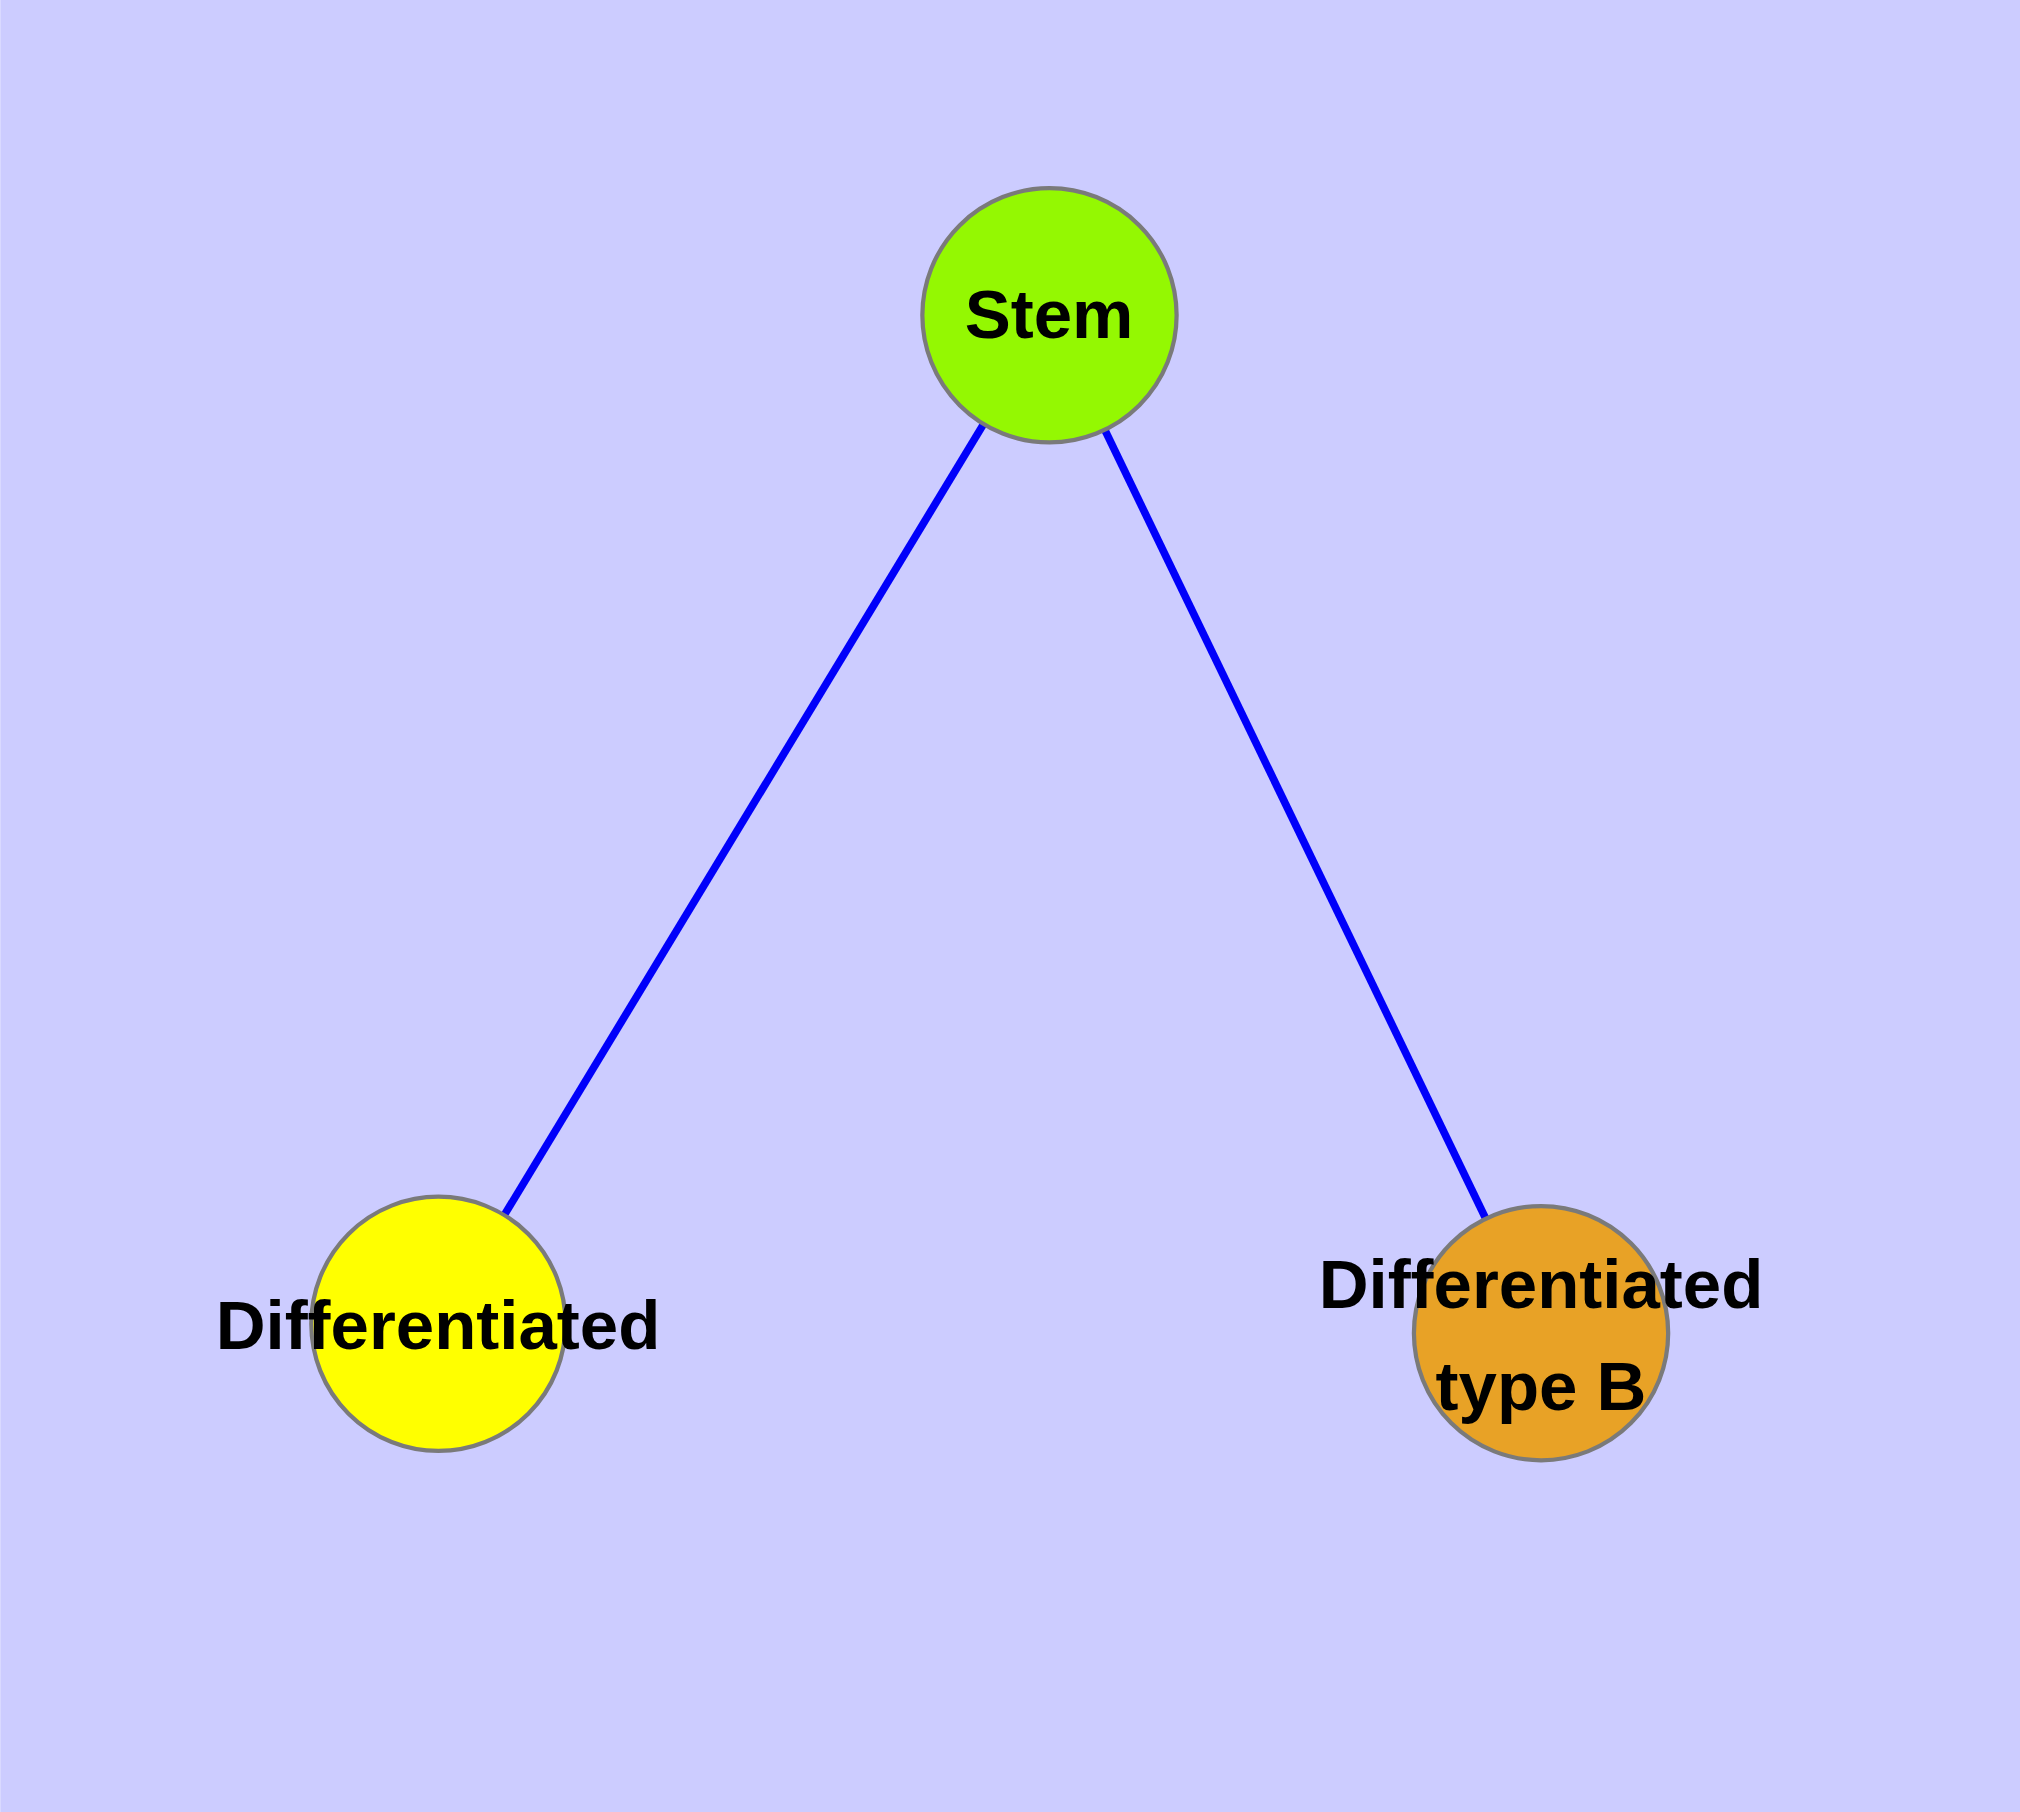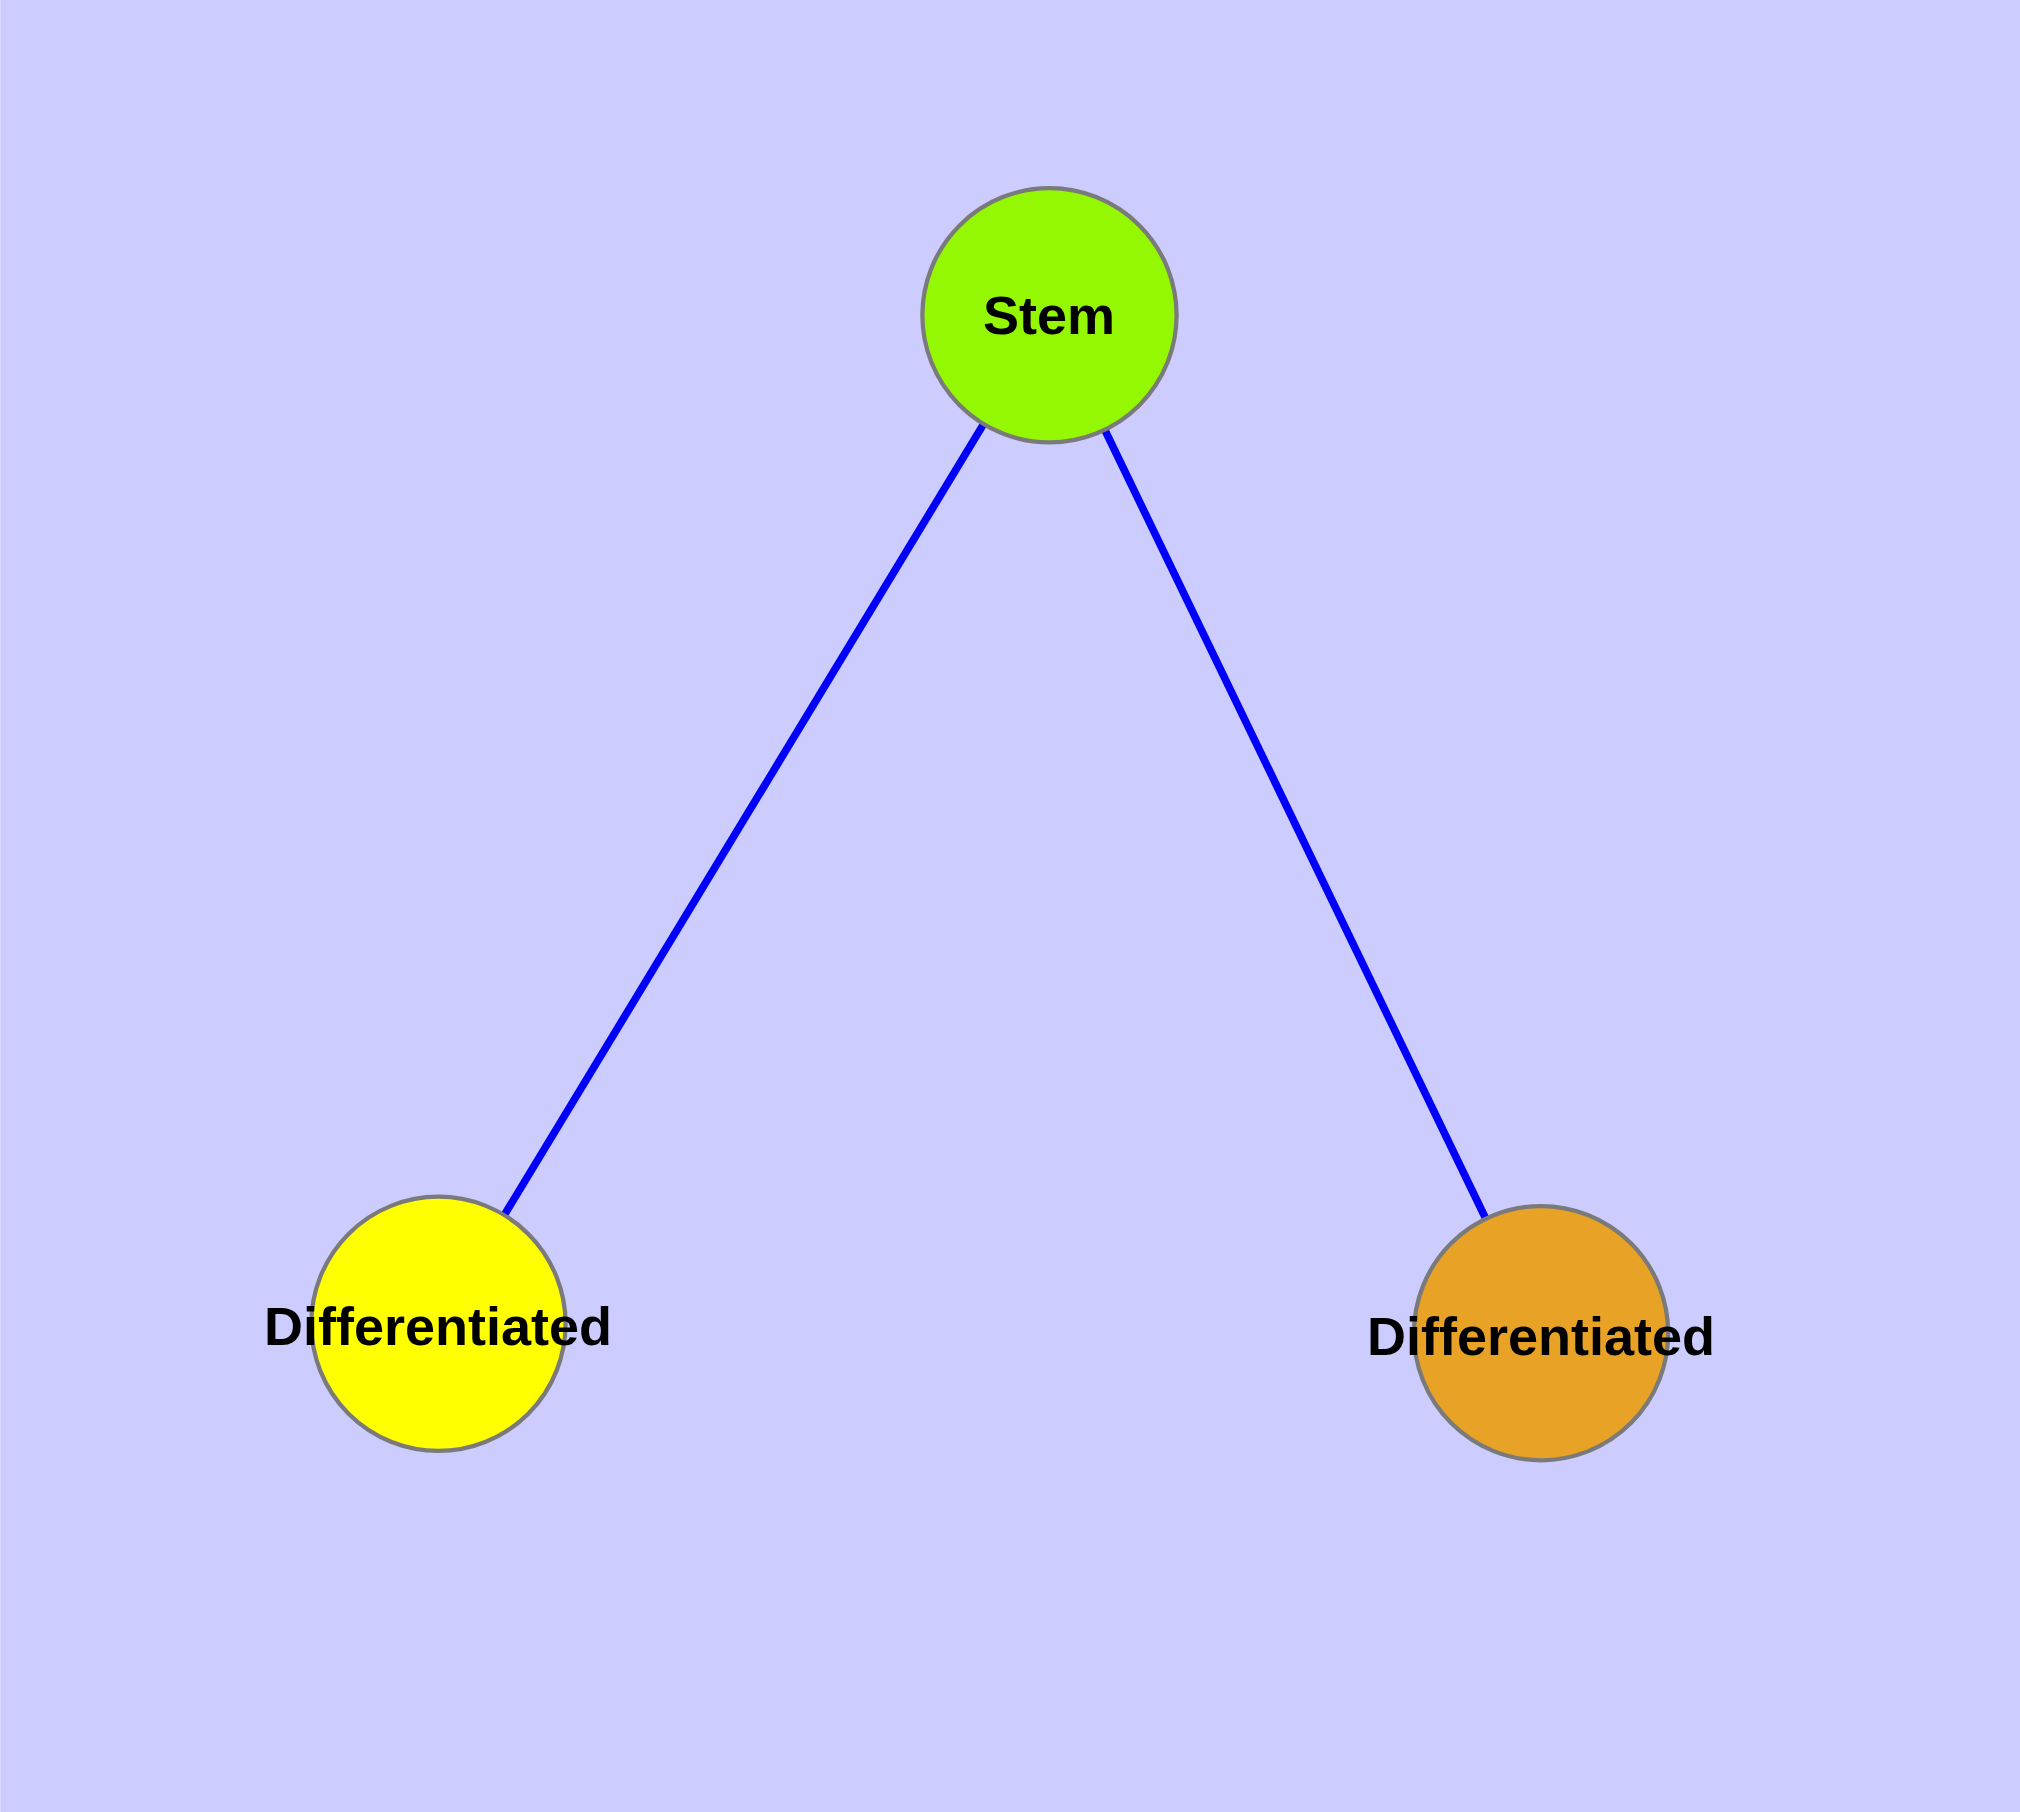--- a/index.html
+++ b/index.html
@@ -25,21 +25,21 @@
     position: absolute;
     top: 0;
     left: 0;
     display: block;
   }
   .node-label {
     position: absolute;
     transform: translate(-50%, -50%);
     text-align: center;
     font-weight: 700;
-    font-size: 54px;
+    font-size: 69px;
     line-height: 102px;
     color: #000000;
     white-space: nowrap;
     z-index: 2;
   }
   .node-label span { display: block; }
   #label-stem { left: 1049px; top: 315px; }
   #label-type-a { left: 438px; top: 1326px; }
   #label-type-b { left: 1541px; top: 1336px; }
 </style>
@@ -62,15 +62,16 @@
   </svg>
 
   <div class="node-label" id="label-stem">Stem</div>
 
   <div class="node-label" id="label-type-a">
     <span>Differentiated</span>
   </div>
 
   <div class="node-label" id="label-type-b">
     <span>Differentiated</span>
+    <span>type B</span>
   </div>
 </div>
 
 
 </body></html>

